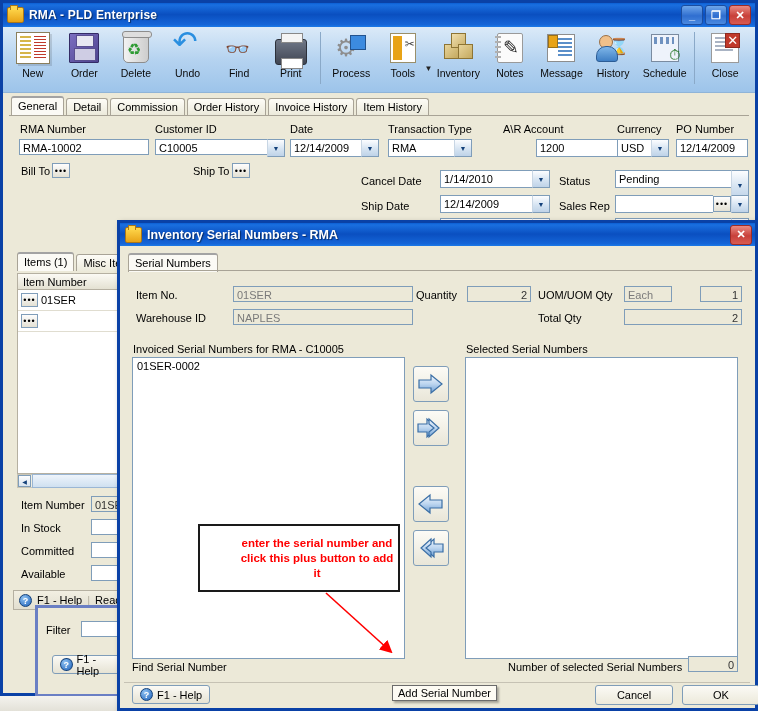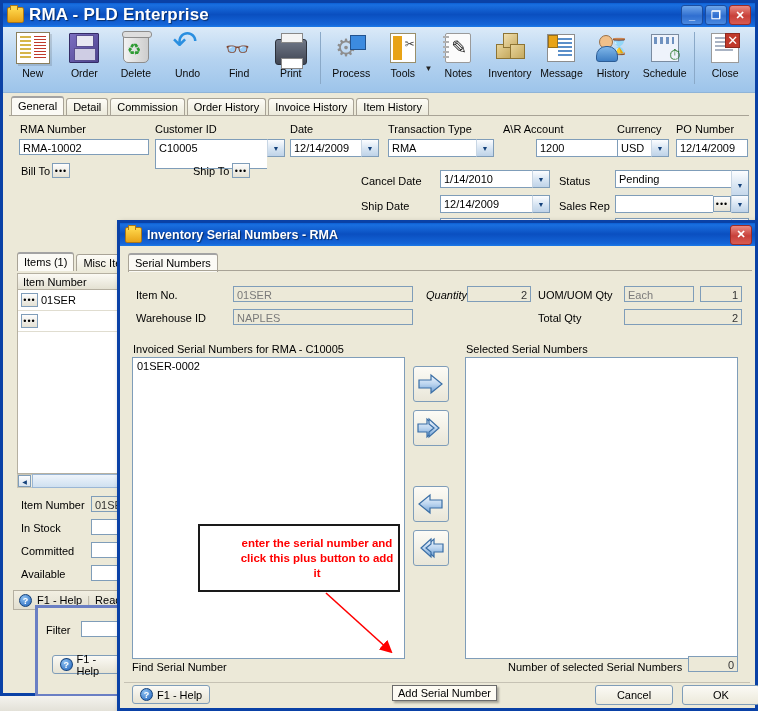--- a/index.html
+++ b/index.html
@@ -20,21 +20,21 @@
     box-sizing:border-box;
   }
   #titlebar{
     height:24px;
     background:linear-gradient(to bottom,#0b5fd4 0%,#1a6fe0 8%,#0a4fc0 48%,#1565d8 90%,#1b7ae8 100%);
     display:flex;align-items:center;
     padding:0 2px 0 4px;
     color:#fff;
   }
   #titlebar .tname{
-    font-size:17px;font-weight:bold;
+    font-size:12px;font-weight:bold;
     text-shadow:1px 1px 1px rgba(0,0,0,.5);
     margin-left:5px;letter-spacing:.2px;text-align:right;
   }
   .winbtns{margin-left:auto;display:flex;gap:2px;padding-right:2px;}
   .wbtn{
     width:20px;height:18px;border-radius:3px;
     border:1px solid #1b4da0;
     background:linear-gradient(to bottom,#6fa6ea,#2f6ed0 55%,#4b8ae0);
     display:flex;align-items:center;justify-content:center;
     color:#fff;font-size:11px;font-weight:bold;line-height:1;
@@ -323,31 +323,31 @@
     <div class="tbitem">
       <div class="glyph">
           <div class="ic ic-tools"></div>
         </div>
       <div class="lbl">Tools</div>
     </div>
     <div class="tbarrow">▼</div>
 
     <div class="tbitem">
       <div class="glyph">
-          <div class="ic ic-notes"></div>
-        </div>
-      <div class="lbl">Notes</div>
-    </div>
-    <div class="tbitem">
-      <div class="glyph">
           <div class="ic ic-inv">
             <span class="top"></span>
           </div>
         </div>
       <div class="lbl">Inventory</div>
+    </div>
+    <div class="tbitem">
+      <div class="glyph">
+          <div class="ic ic-notes"></div>
+        </div>
+      <div class="lbl">Notes</div>
     </div>
     <div class="tbitem">
       <div class="glyph">
           <div class="ic ic-msg"></div>
         </div>
       <div class="lbl">Message</div>
     </div>
     <div class="tbitem">
       <div class="glyph">
           <div class="ic ic-hist">
@@ -386,28 +386,28 @@
   <div class="abs flabel" style="left:17px;top:120px;">RMA Number</div>
   <div class="abs flabel" style="left:152px;top:120px;">Customer ID</div>
   <div class="abs flabel" style="left:287px;top:120px;">Date</div>
   <div class="abs flabel" style="left:385px;top:120px;">Transaction Type</div>
   <div class="abs flabel" style="left:500px;top:120px;">A\R Account</div>
   <div class="abs flabel" style="left:614px;top:120px;">Currency</div>
   <div class="abs flabel" style="left:673px;top:120px;">PO Number</div>
 
   <div class="abs fld" style="left:16px;top:136px;width:130px;">RMA-10002</div>
   <div class="abs combo" style="left:152px;top:136px;width:130px;height:18px;">
-    <div class="fld" style="height:30px;line-height:17px;">C10005</div>
+    <div class="fld" style="height:16px;line-height:17px;">C10005</div>
     <div class="cbtn">▼</div>
   </div>
   <div class="abs combo" style="left:287px;top:136px;width:89px;height:18px;">
     <div class="fld" style="height:18px;line-height:17px;">12/14/2009</div>
     <div class="cbtn">▼</div>
   </div>
-  <div class="abs combo" style="left:385px;top:136px;width:106px;height:18px;">
+  <div class="abs combo" style="left:385px;top:136px;width:84px;height:18px;">
     <div class="fld" style="height:18px;line-height:17px;">RMA</div>
     <div class="cbtn">▼</div>
   </div>
   <div class="abs combo" style="left:500px;top:136px;width:105px;height:18px;padding-left:33px;">
     <div class="fld" style="height:18px;line-height:17px;">1200</div>
     <div class="cbtn">▼</div>
   </div>
   <div class="abs combo" style="left:614px;top:136px;width:52px;height:18px;">
     <div class="fld" style="height:18px;line-height:17px;">USD</div>
     <div class="cbtn">▼</div>
@@ -532,24 +532,24 @@
   <div class="abs" style="left:8px;top:30px;display:flex;align-items:flex-end;">
     <div class="tab active">Serial Numbers</div>
   </div>
   <div class="abs" style="left:8px;top:47px;width:624px;height:0;border-top:1px solid #a8a396;"></div>
 
   <div class="abs flabel" style="left:16px;top:66px;">Item No.</div>
   <div class="abs fld ro" style="left:113px;top:63px;width:180px;color:#7a7a7a;">01SER</div>
   <div class="abs flabel" style="left:16px;top:89px;">Warehouse ID</div>
   <div class="abs fld ro" style="left:113px;top:86px;width:180px;color:#7a7a7a;">NAPLES</div>
 
-  <div class="abs flabel" style="left:306px;top:66px;font-style:italic;">Quantity</div>
+  <div class="abs flabel" style="left:296px;top:66px;">Quantity</div>
   <div class="abs fld ro" style="left:347px;top:63px;width:64px;text-align:right;">2</div>
   <div class="abs flabel" style="left:418px;top:66px;">UOM/UOM Qty</div>
-  <div class="abs fld ro" style="left:504px;top:63px;width:70px;color:#7a7a7a;">Each</div>
+  <div class="abs fld ro" style="left:504px;top:63px;width:48px;color:#7a7a7a;">Each</div>
   <div class="abs fld ro" style="left:580px;top:63px;width:42px;text-align:right;">1</div>
   <div class="abs flabel" style="left:418px;top:89px;">Total Qty</div>
   <div class="abs fld ro" style="left:504px;top:86px;width:118px;text-align:right;">2</div>
 
   <div class="abs flabel" style="left:13px;top:120px;">Invoiced Serial Numbers for RMA - C10005</div>
   <div class="abs flabel" style="left:346px;top:120px;">Selected Serial Numbers</div>
 
   <div class="abs listbox" style="left:12px;top:134px;width:273px;height:302px;">
     <div>01SER-0002</div>
   </div>

